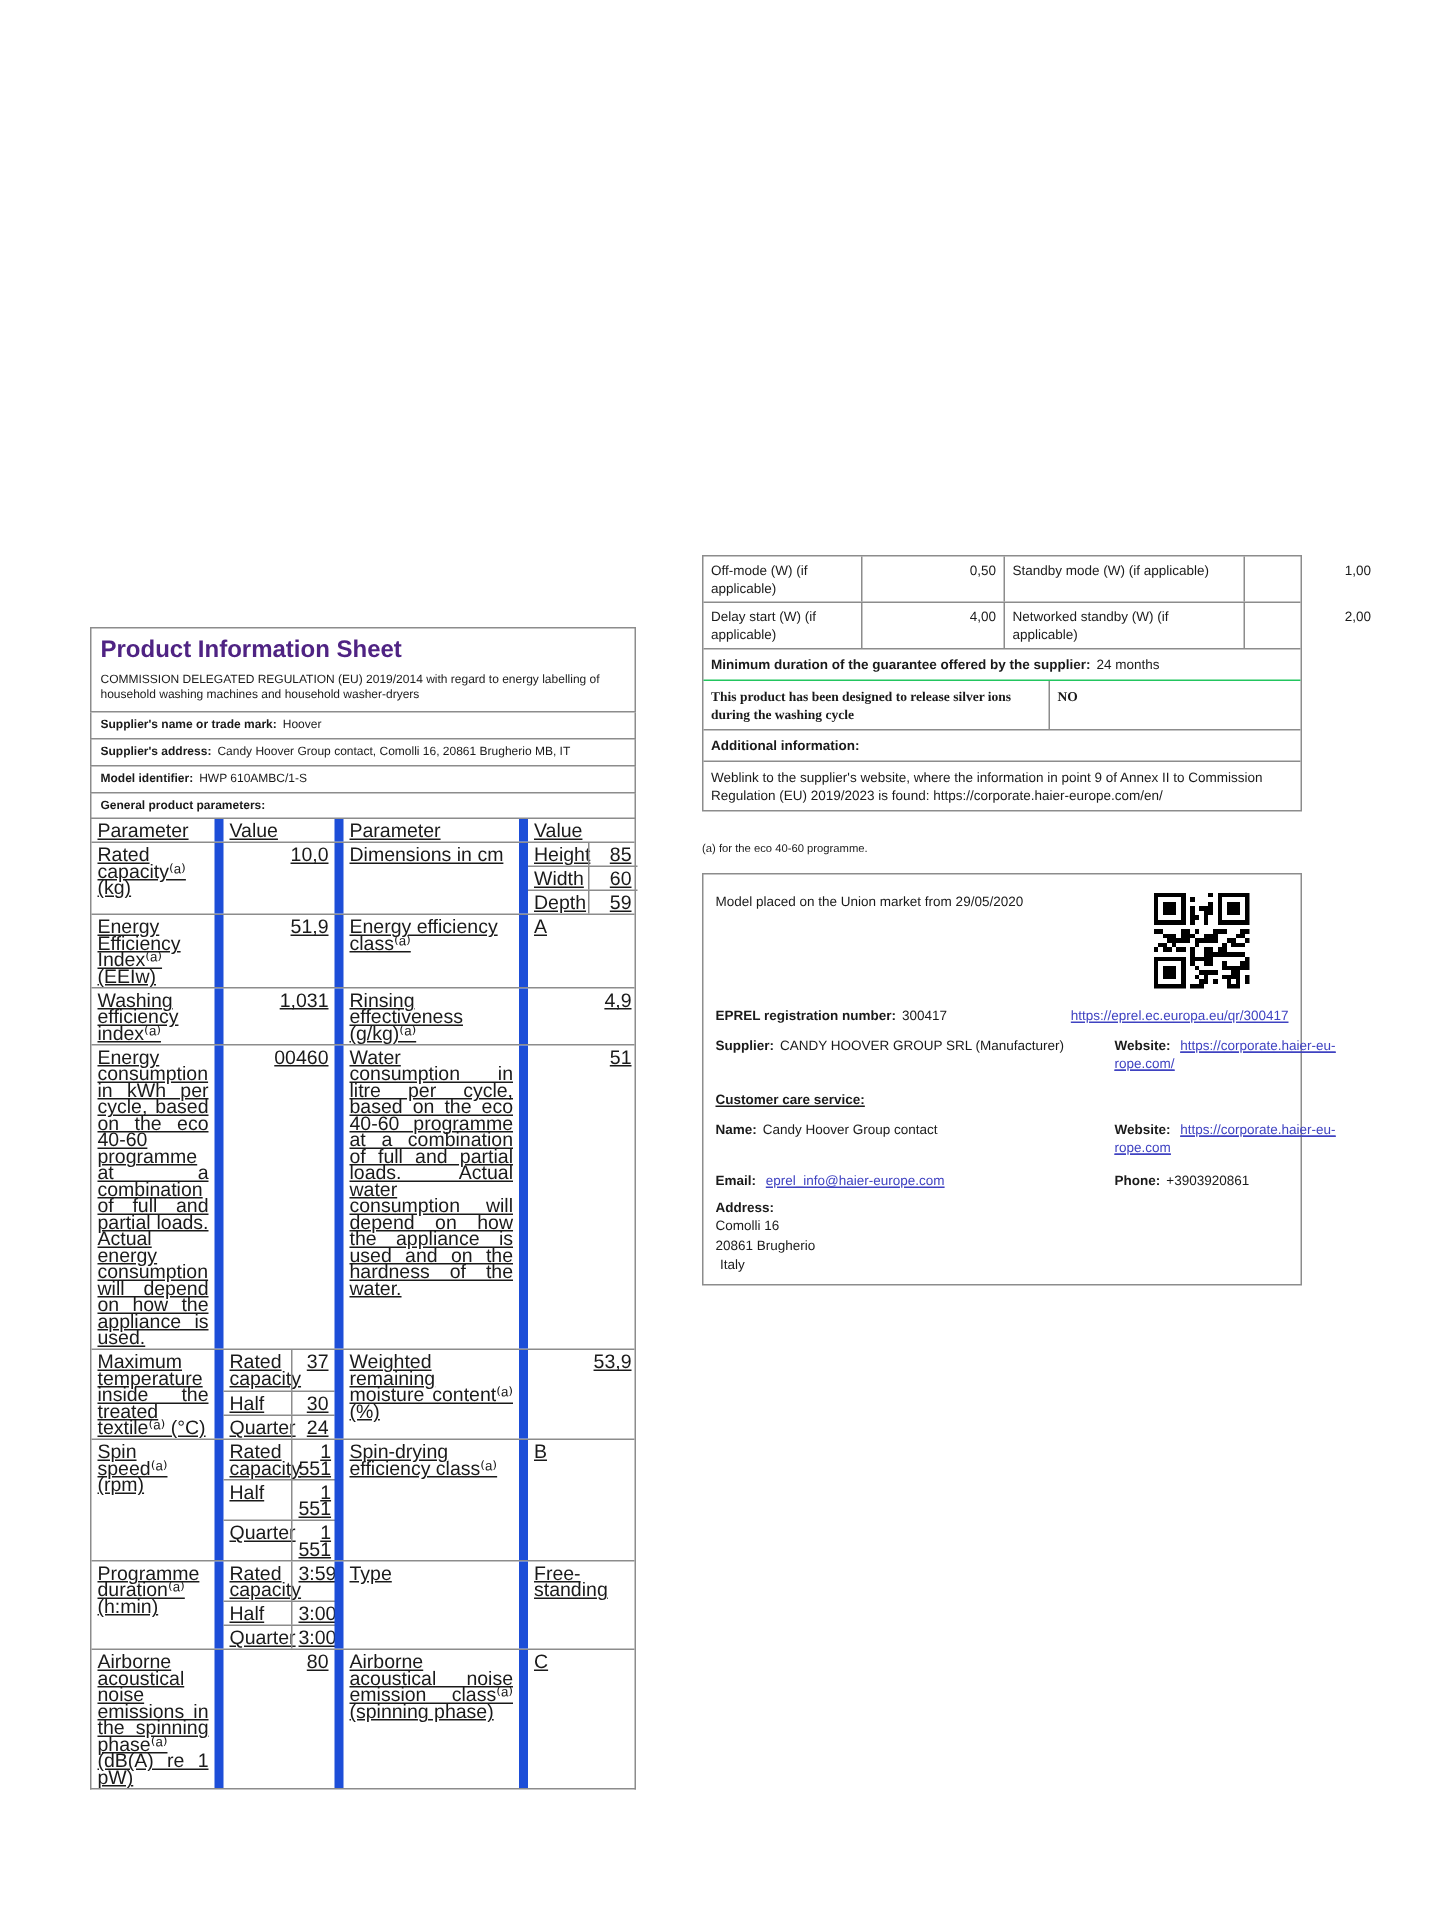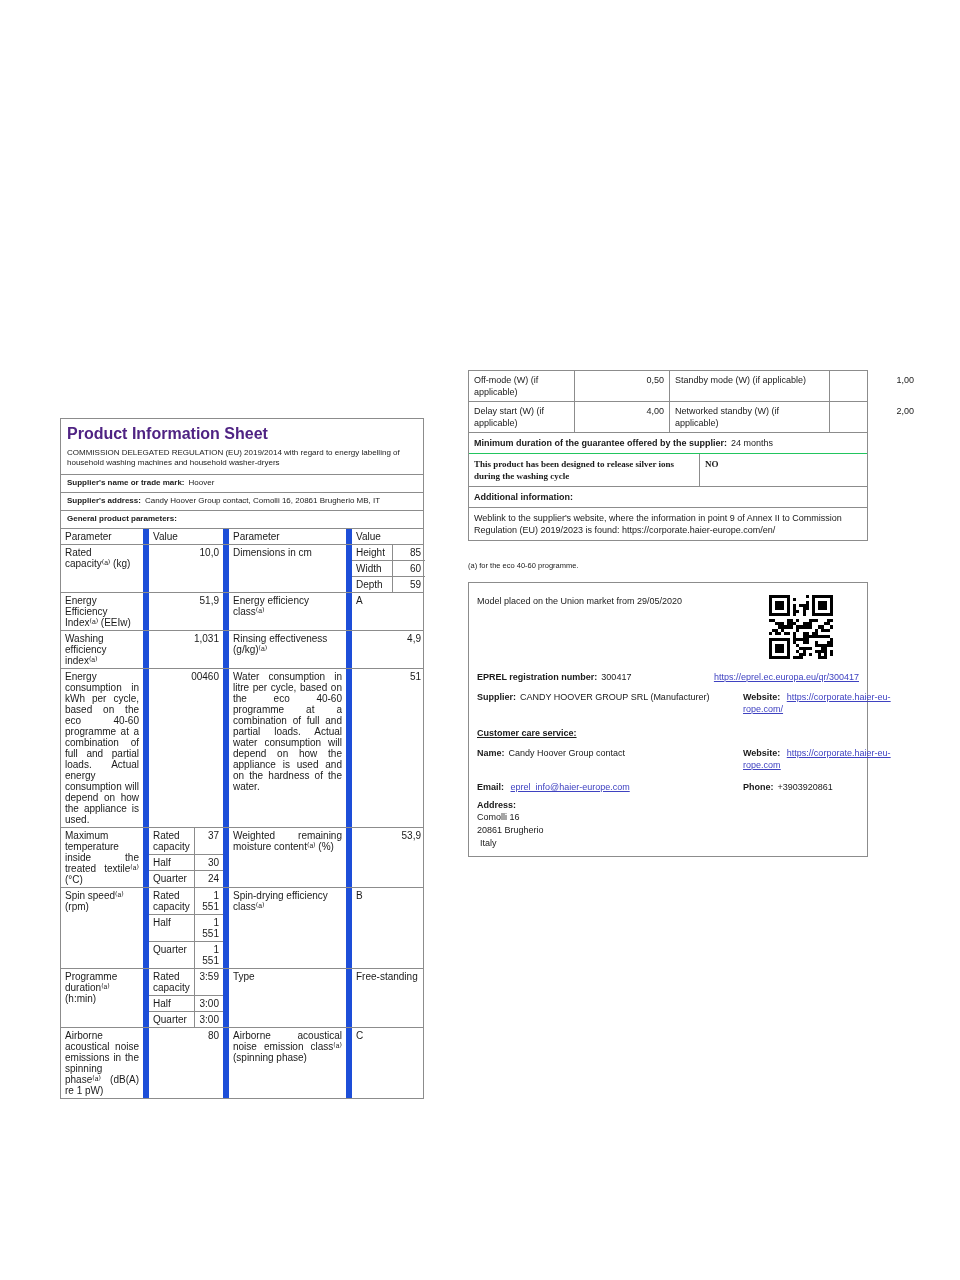--- a/index.html
+++ b/index.html
@@ -12,21 +12,21 @@
 
   
   .left-block { position: absolute; left: 60px; top: 370px; width: 364px; }
   .sec { border: 1px solid #8c8c8c; border-top: none; padding: 3px 6px; font-size: 8px; line-height: 1.35; }
   .sec.first { border-top: 1px solid #8c8c8c; padding: 4px 6px 5px 6px; margin-top: 48px; }
   .doc-title { font-size: 16px; font-weight: bold; color: #4f2383; margin-bottom: 3px; }
   .doc-sub { font-size: 8px; color: #1a1a1a; }
   .lbl { font-weight: bold; }
   .val { margin-left: 4px; }
 
-  .pt { border: 1px solid #8c8c8c; border-top: none; font-size: 10px; }
+  .pt { border: 1px solid #8c8c8c; border-top: none; font-size: 13px; text-decoration: underline; }
   .pt-row { display: grid; grid-template-columns: 82px 80px 123px 79px; border-top: 1px solid #8c8c8c; }
   .pt-row.hd { border-top: none; }
   .pt-cell { border-left: 6px solid #1d4ed8; padding: 2px 4px; line-height: 11px; }
   .pt-cell:first-child { border-left: none; }
   .pt-cell.just { text-align: justify; }
   .num { text-align: right; }
   .nopad { padding: 0; }
   .sub { display: grid; grid-template-columns: 45px 1fr; height: 100%; }
   .sub > div { padding: 2px 4px; line-height: 11px; min-height: 13px; }
   .sub > div:nth-child(even) { border-left: 1px solid #8c8c8c; text-align: right; }
@@ -66,20 +66,23 @@
   </div>
 
   <div class="sec">
     <span class="lbl">Supplier's name or trade mark:</span><span class="val">Hoover</span>
   </div>
 
   <div class="sec">
     <span class="lbl">Supplier's address:</span><span class="val">Candy Hoover Group contact, Comolli 16, 20861 Brugherio MB, IT</span>
   </div>
 
+  <div class="sec">
+    <span class="lbl">Model identifier:</span><span class="val">HWP 610AMBC/1-S</span>
+  </div>
 
   <div class="sec">
     <span class="lbl">General product parameters:</span>
   </div>
 
   <div class="pt">
 
     <div class="pt-row hd">
       <div class="pt-cell">Parameter</div>
       <div class="pt-cell">Value</div>

